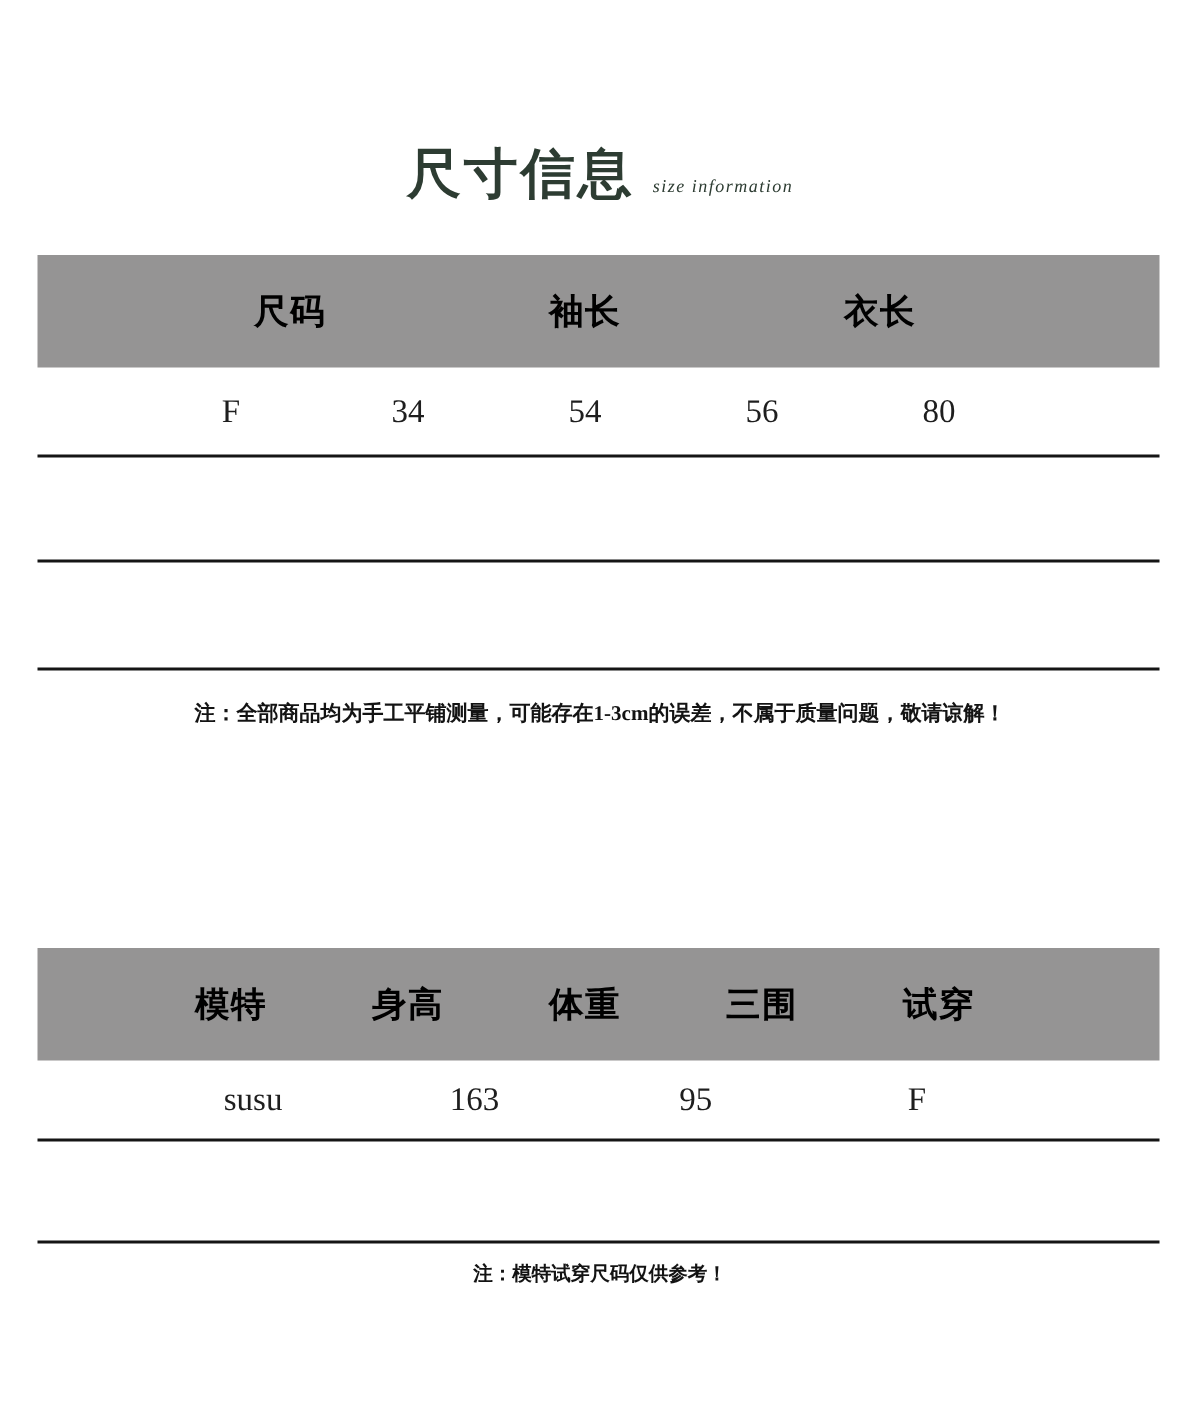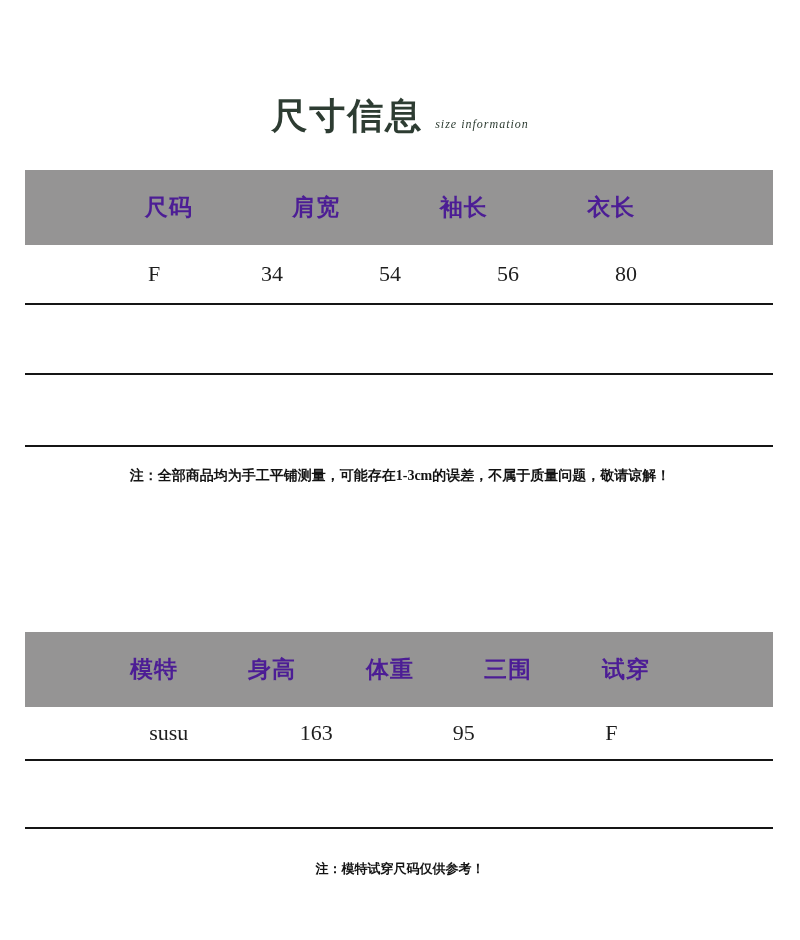--- a/index.html
+++ b/index.html
@@ -20,48 +20,47 @@
   .title-en{
     font-size:12px;font-style:italic;margin-left:12px;letter-spacing:1px;
   }
   
   .tbl{position:absolute;left:25px;width:748px;}
   .tbl-size{top:170px;}
   .tbl-model{top:632px;}
   .band{height:75px;background:var(--band-color,#959494);}
   .cols{display:flex;height:100%;align-items:center;padding:0 88px 0 70px;}
   .cell{flex:1;text-align:center;}
-  .band .cell{font-size:23px;font-weight:bold;color:#4c1d95;letter-spacing:1px;}
+  .band .cell{font-size:23px;font-weight:bold;color:#000000;letter-spacing:1px;}
   .drow{height:58px;}
   .tbl-model .drow{height:52px;}
   .drow .cell{font-size:22px;font-weight:normal;color:#1e1e1e;}
   .hline{height:2px;background:var(--line-color,#151515);}
   .sp68{height:68px;}
   .sp70{height:70px;}
   .sp66{height:66px;}
   
   .note{
     position:absolute;left:0;width:800px;margin:0;text-align:center;
     font-weight:bold;color:#131313;
   }
   .note-1{top:467px;font-size:14px;}
-  .note-2{top:860px;font-size:13px;}
+  .note-2{top:840px;font-size:13px;}
 </style>
 </head>
 <body>
 
 <header class="title-wrap">
   <span class="title-cn">尺寸信息</span><span class="title-en">size information</span>
 </header>
 
 <section class="tbl tbl-size">
   <div class="band">
     <div class="cols">
       <span class="cell">尺码</span>
-      <span class="cell">肩宽</span>
       <span class="cell">袖长</span>
       <span class="cell">衣长</span>
     </div>
   </div>
   <div class="drow">
     <div class="cols">
       <span class="cell">F</span>
       <span class="cell">34</span>
       <span class="cell">54</span>
       <span class="cell">56</span>

